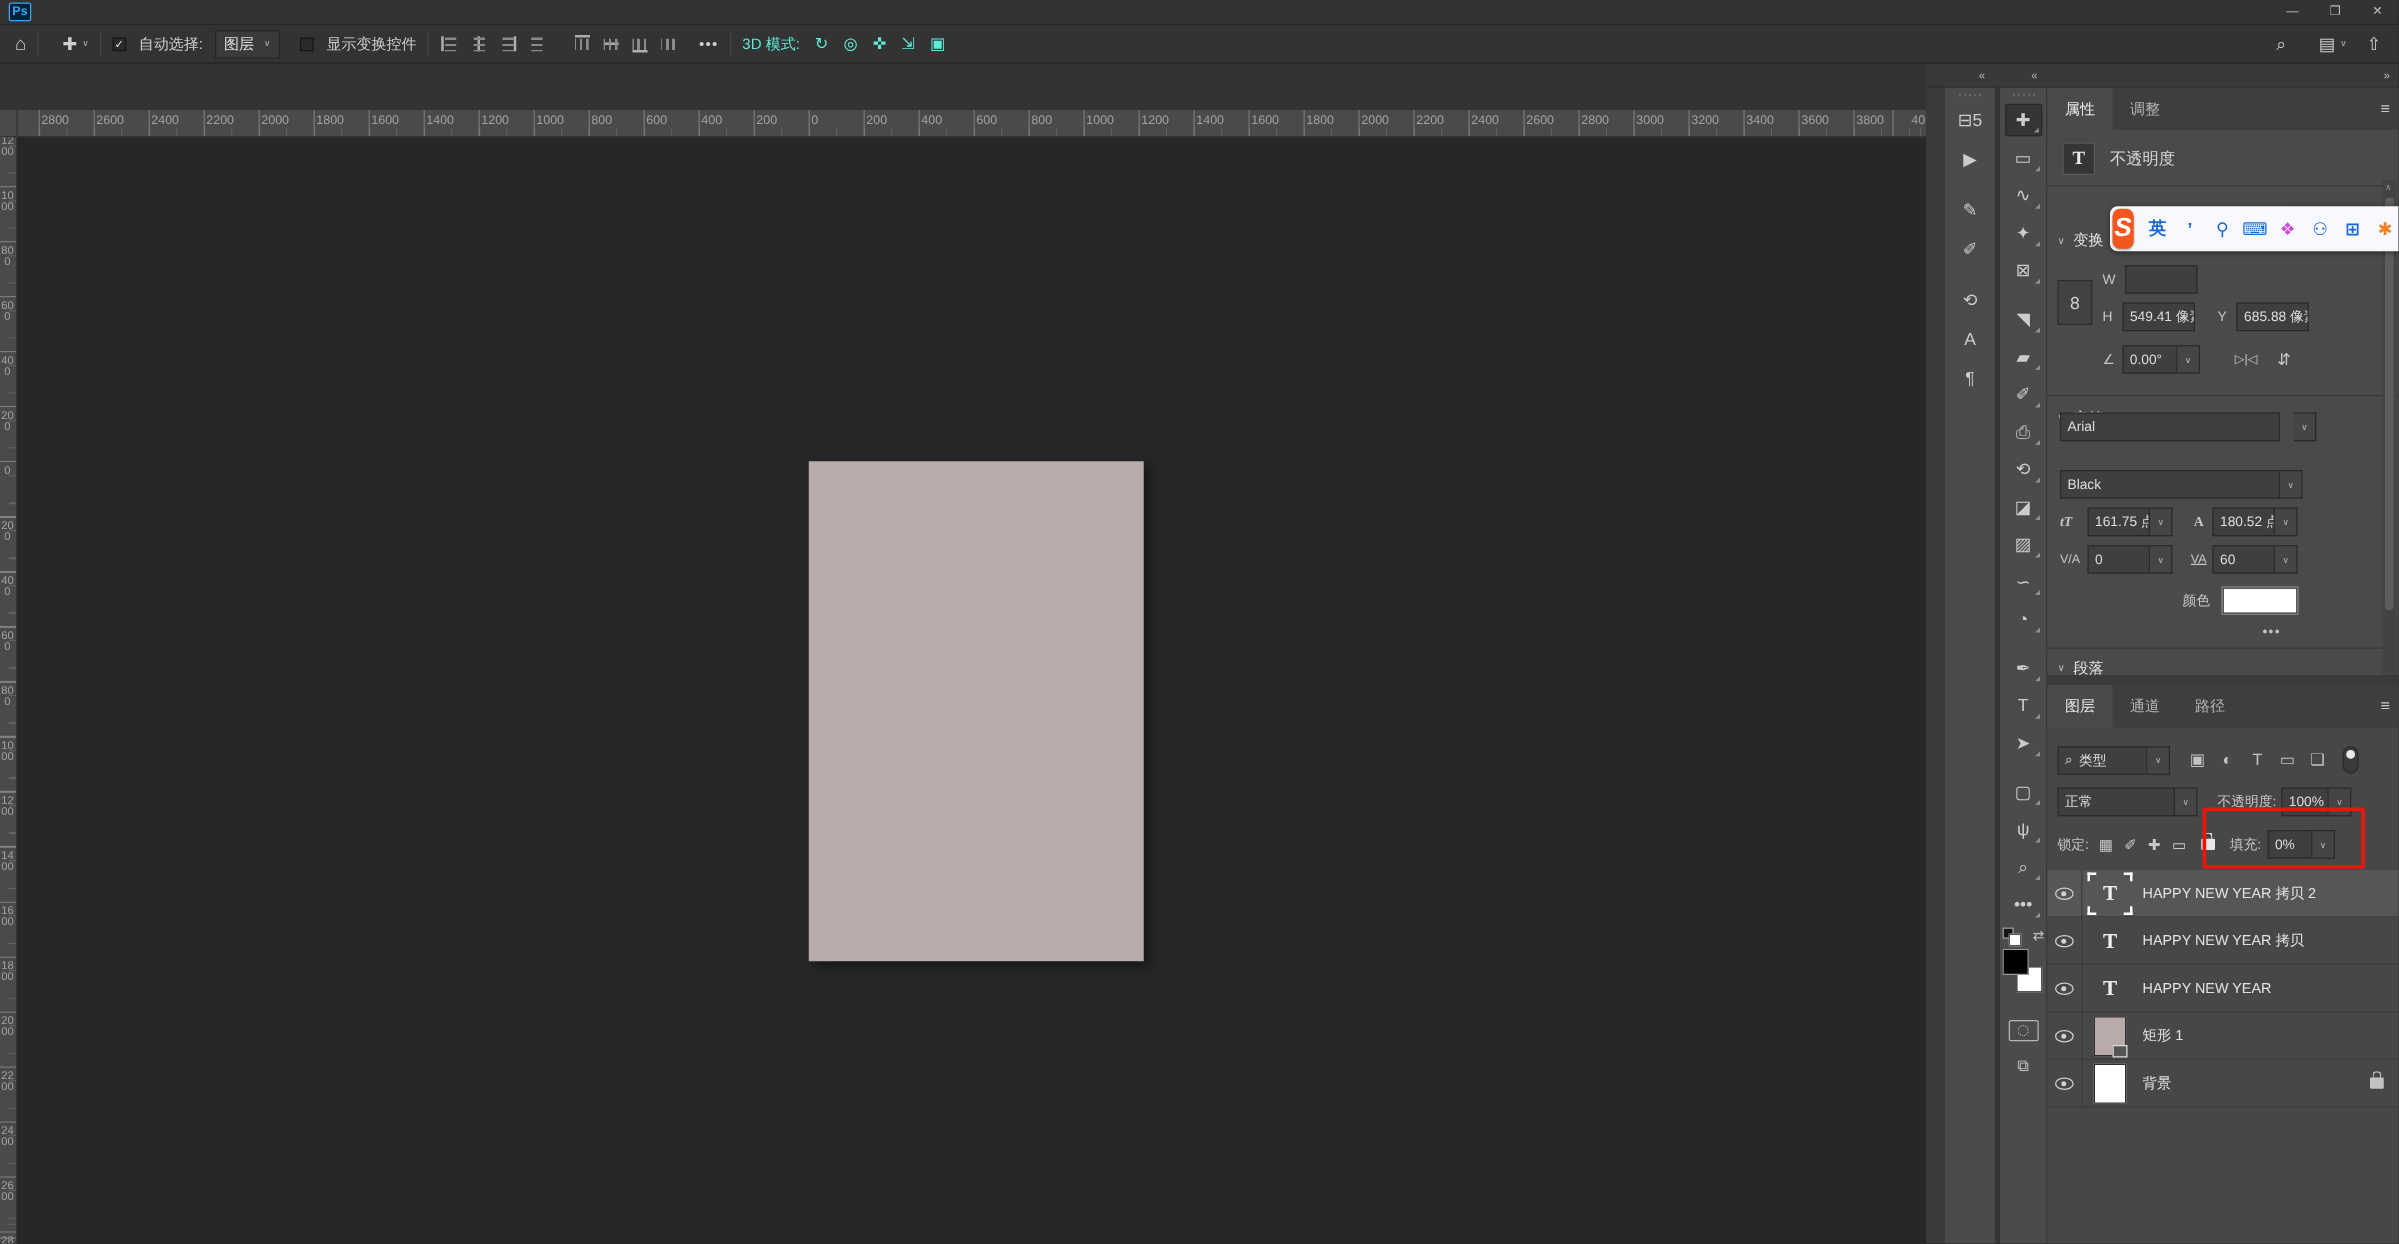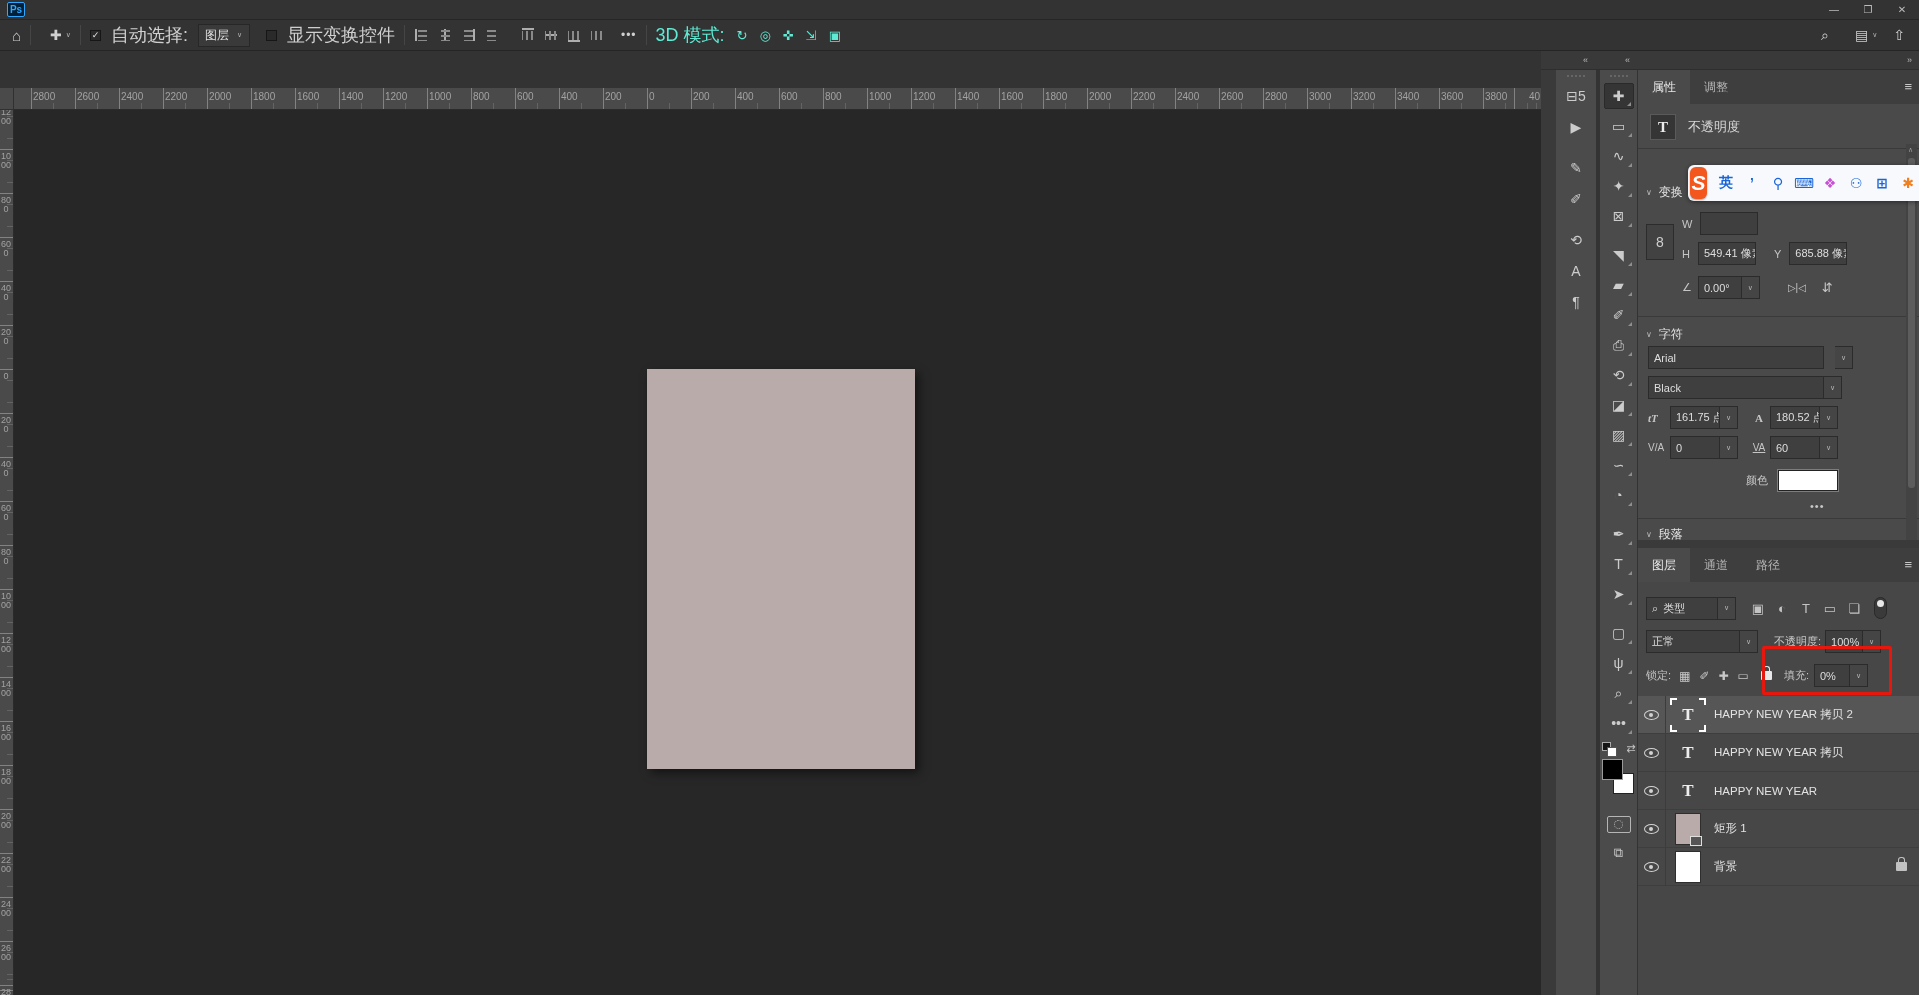--- a/index.html
+++ b/index.html
@@ -25,21 +25,21 @@
   .optionsbar { position:absolute; left:0; top:20px; width:1919px; height:31px; background:#333333;
                 border-bottom:1px solid #252525; display:flex; align-items:center; z-index:29; }
   .ob-group { display:flex; align-items:center; gap:10px; }
   .ob-sep { width:1px; height:20px; background:#454545; margin:0 9px; }
   .ob-icon { color:#cfcfcf; font-size:14px; }
   .ob-home { margin-left:12px; font-size:15px; }
   .tool-chip { display:flex; align-items:center; gap:4px; margin-left:10px; color:#e0e0e0; }
   .mini-chev { font-size:7px; color:#b0b0b0; }
   .checkbox { width:11px; height:11px; background:#2a2a2a; border:1px solid #161616; display:inline-flex;
               align-items:center; justify-content:center; font-size:9px; color:#e5e5e5; }
-  .ob-label { color:#cfcfcf; font-size:18px; }
+  .ob-label { color:#cfcfcf; font-size:12px; }
   .ob-select { display:flex; align-items:center; gap:8px; background:#3a3a3a; border:1px solid #272727;
                padding:2px 6px; min-width:52px; color:#e0e0e0; }
   .alico { width:16px; height:14px; position:relative; display:inline-block; opacity:.85; }
   .alico::after { content:""; position:absolute; left:4px; right:3px; top:2px; bottom:1px;
                   background:repeating-linear-gradient(to bottom,#9a9a9a 0 2px,transparent 2px 5px); }
   .alico::before { content:""; position:absolute; top:1px; bottom:1px; width:2px; background:#c4c4c4; }
   .t-al-l::before { left:1px; } .t-al-c::before { left:7px; } .t-al-r::before { right:1px; }
   .t-al-d::before { display:none; }
   .t-av-t,.t-av-m,.t-av-b,.t-av-d { transform:rotate(90deg); }
   .t-av-t::before { left:1px; } .t-av-m::before { left:7px; } .t-av-b::before { right:1px; }
@@ -512,21 +512,21 @@
         <span class="fchev">∨</span>
         <span class="flabel" style="margin-left:28px;font-size:10px;">▷|◁</span>
         <span class="flabel" style="margin-left:16px;font-size:13px;">⇵</span>
       </div>
       <div class="divider" style="top:212px;"></div>
 
       <div class="row-abs" style="left:8px;top:222px;">
         <span class="sec-chev">∨</span>
         <span class="sec-title">字符</span>
       </div>
-      <div class="row-abs" style="left:10px;top:242px;gap:11px;">
+      <div class="row-abs" style="left:10px;top:226px;gap:11px;">
         <span class="field" style="width:176px;">Arial</span>
         <span class="fchev">∨</span>
       </div>
       <div class="row-abs" style="left:10px;top:272px;">
         <span class="field" style="width:176px;">Black</span>
         <span class="fchev">∨</span>
       </div>
       <div class="row-abs" style="left:10px;top:302px;">
         <span class="flabel serifT" style="width:22px;font-style:italic;">tT</span>
         <span class="field" style="width:50px;">161.75 点</span>

